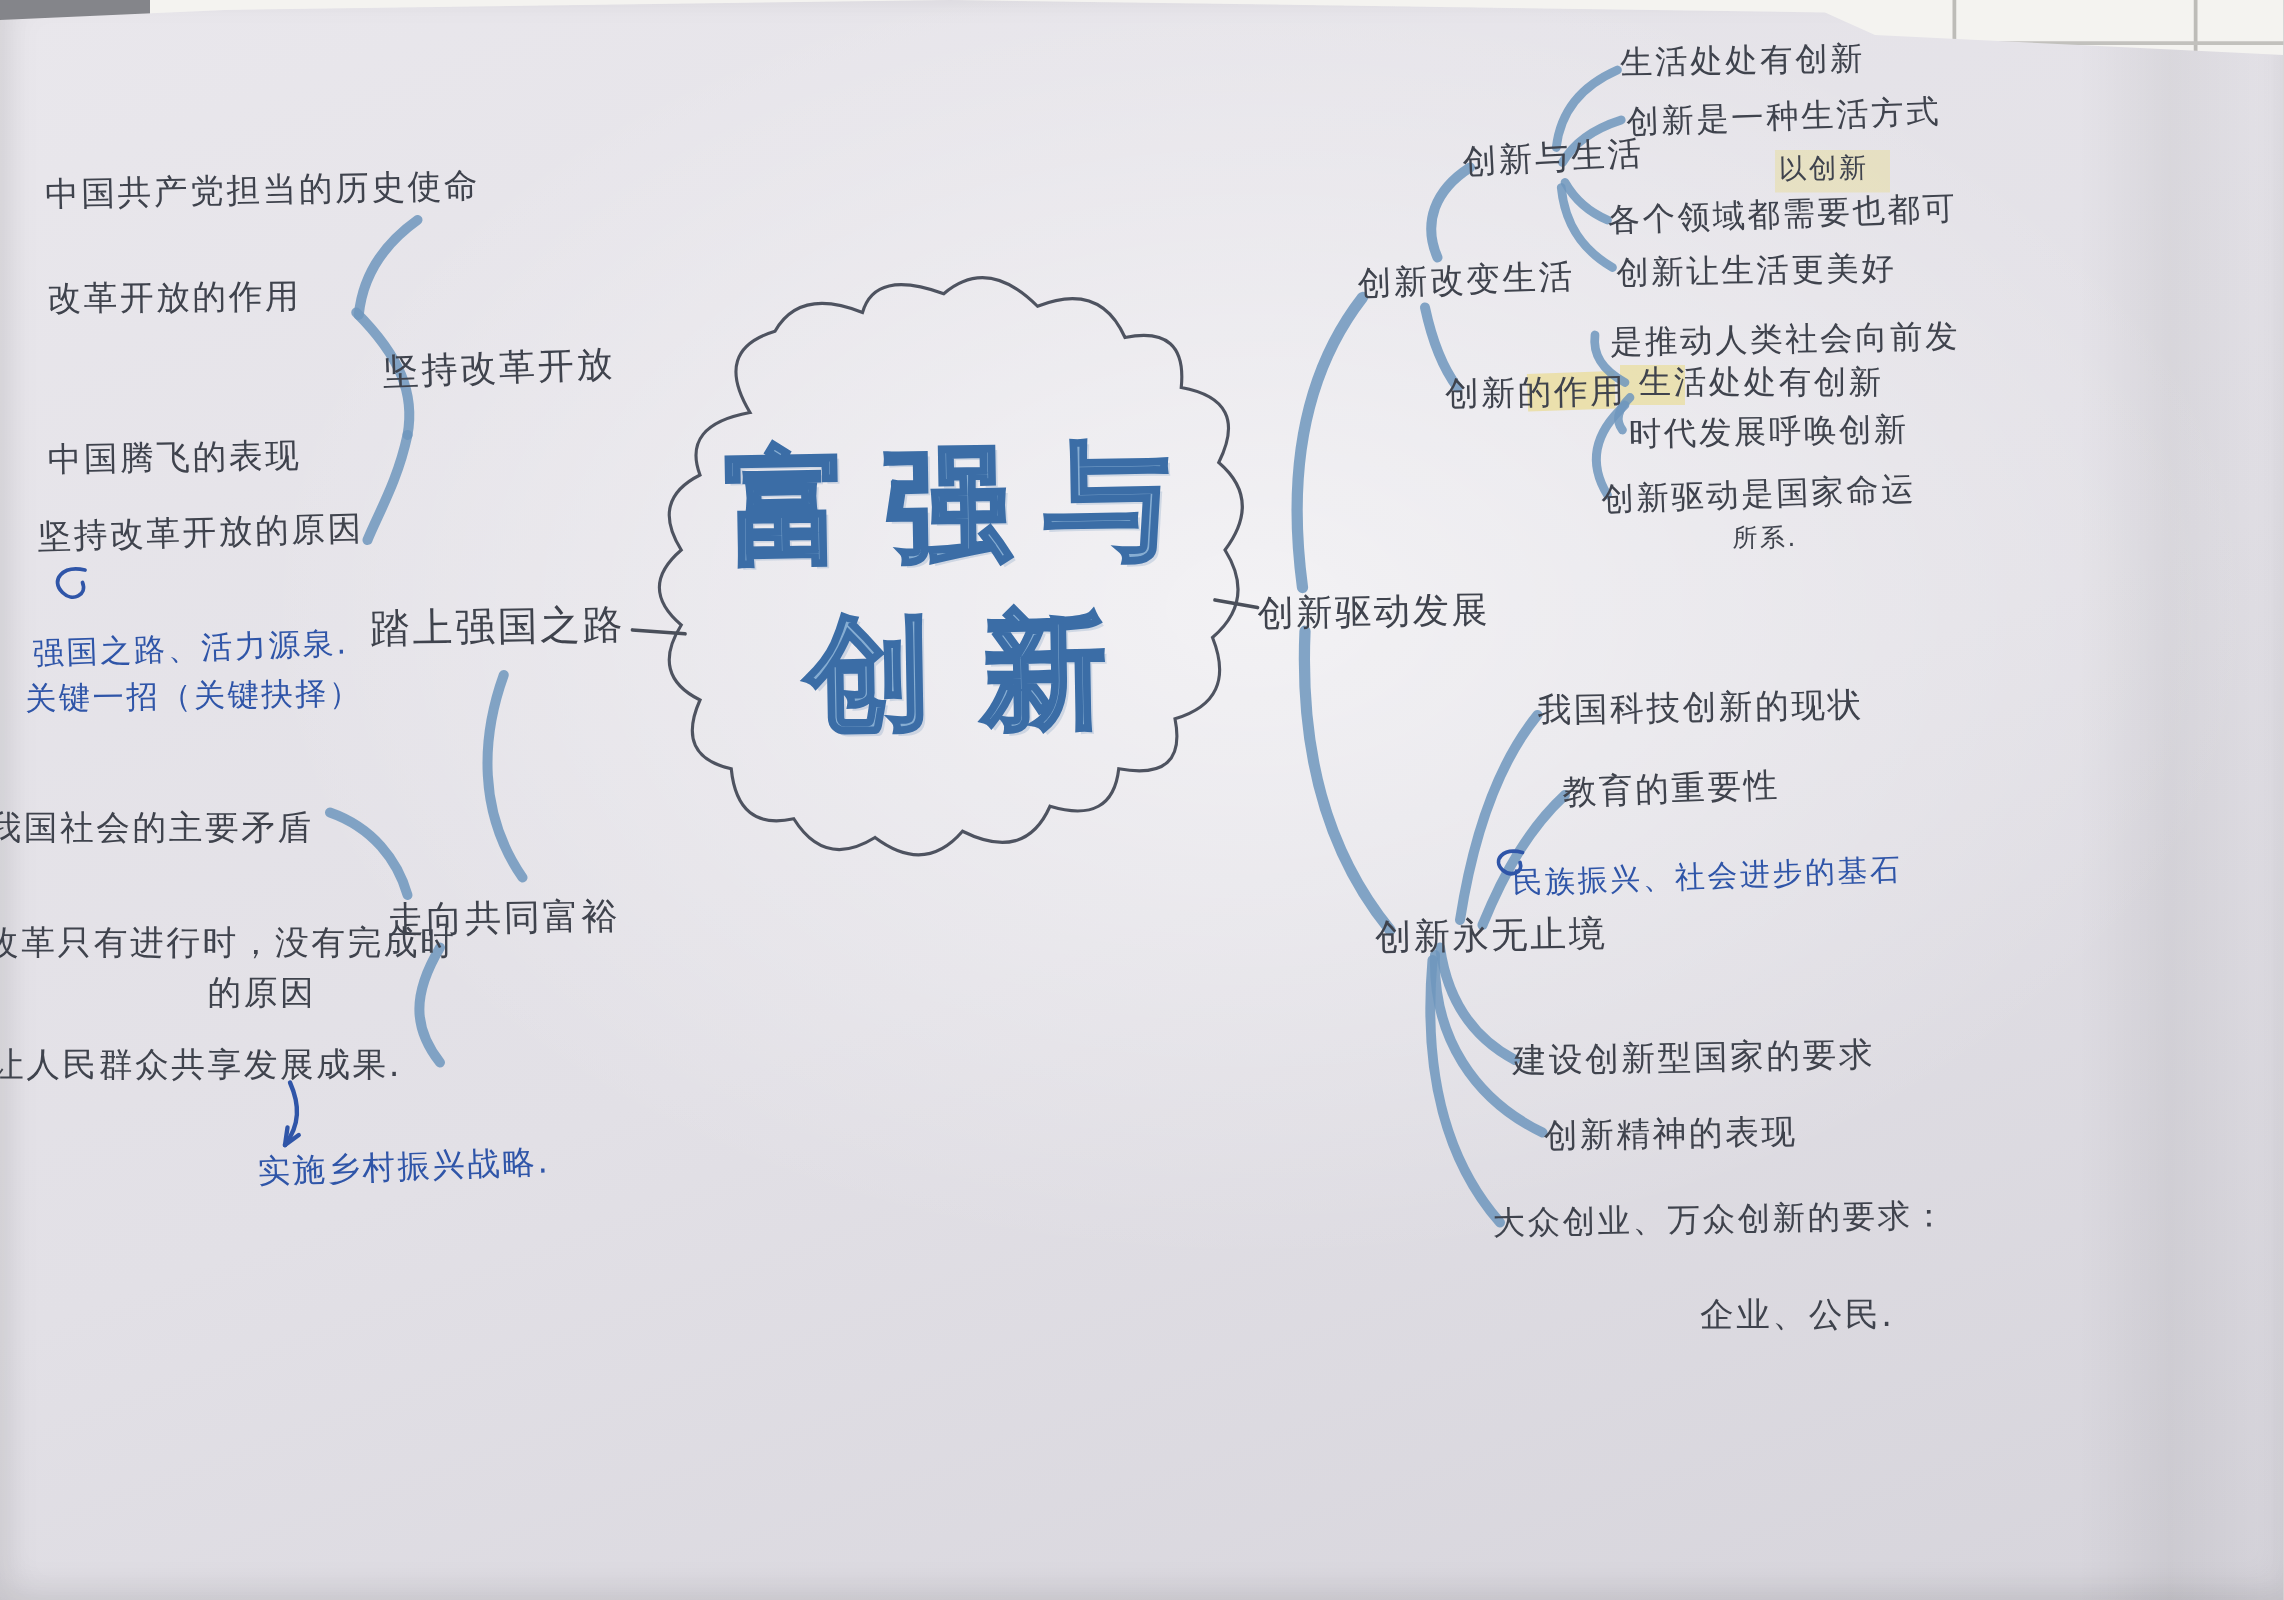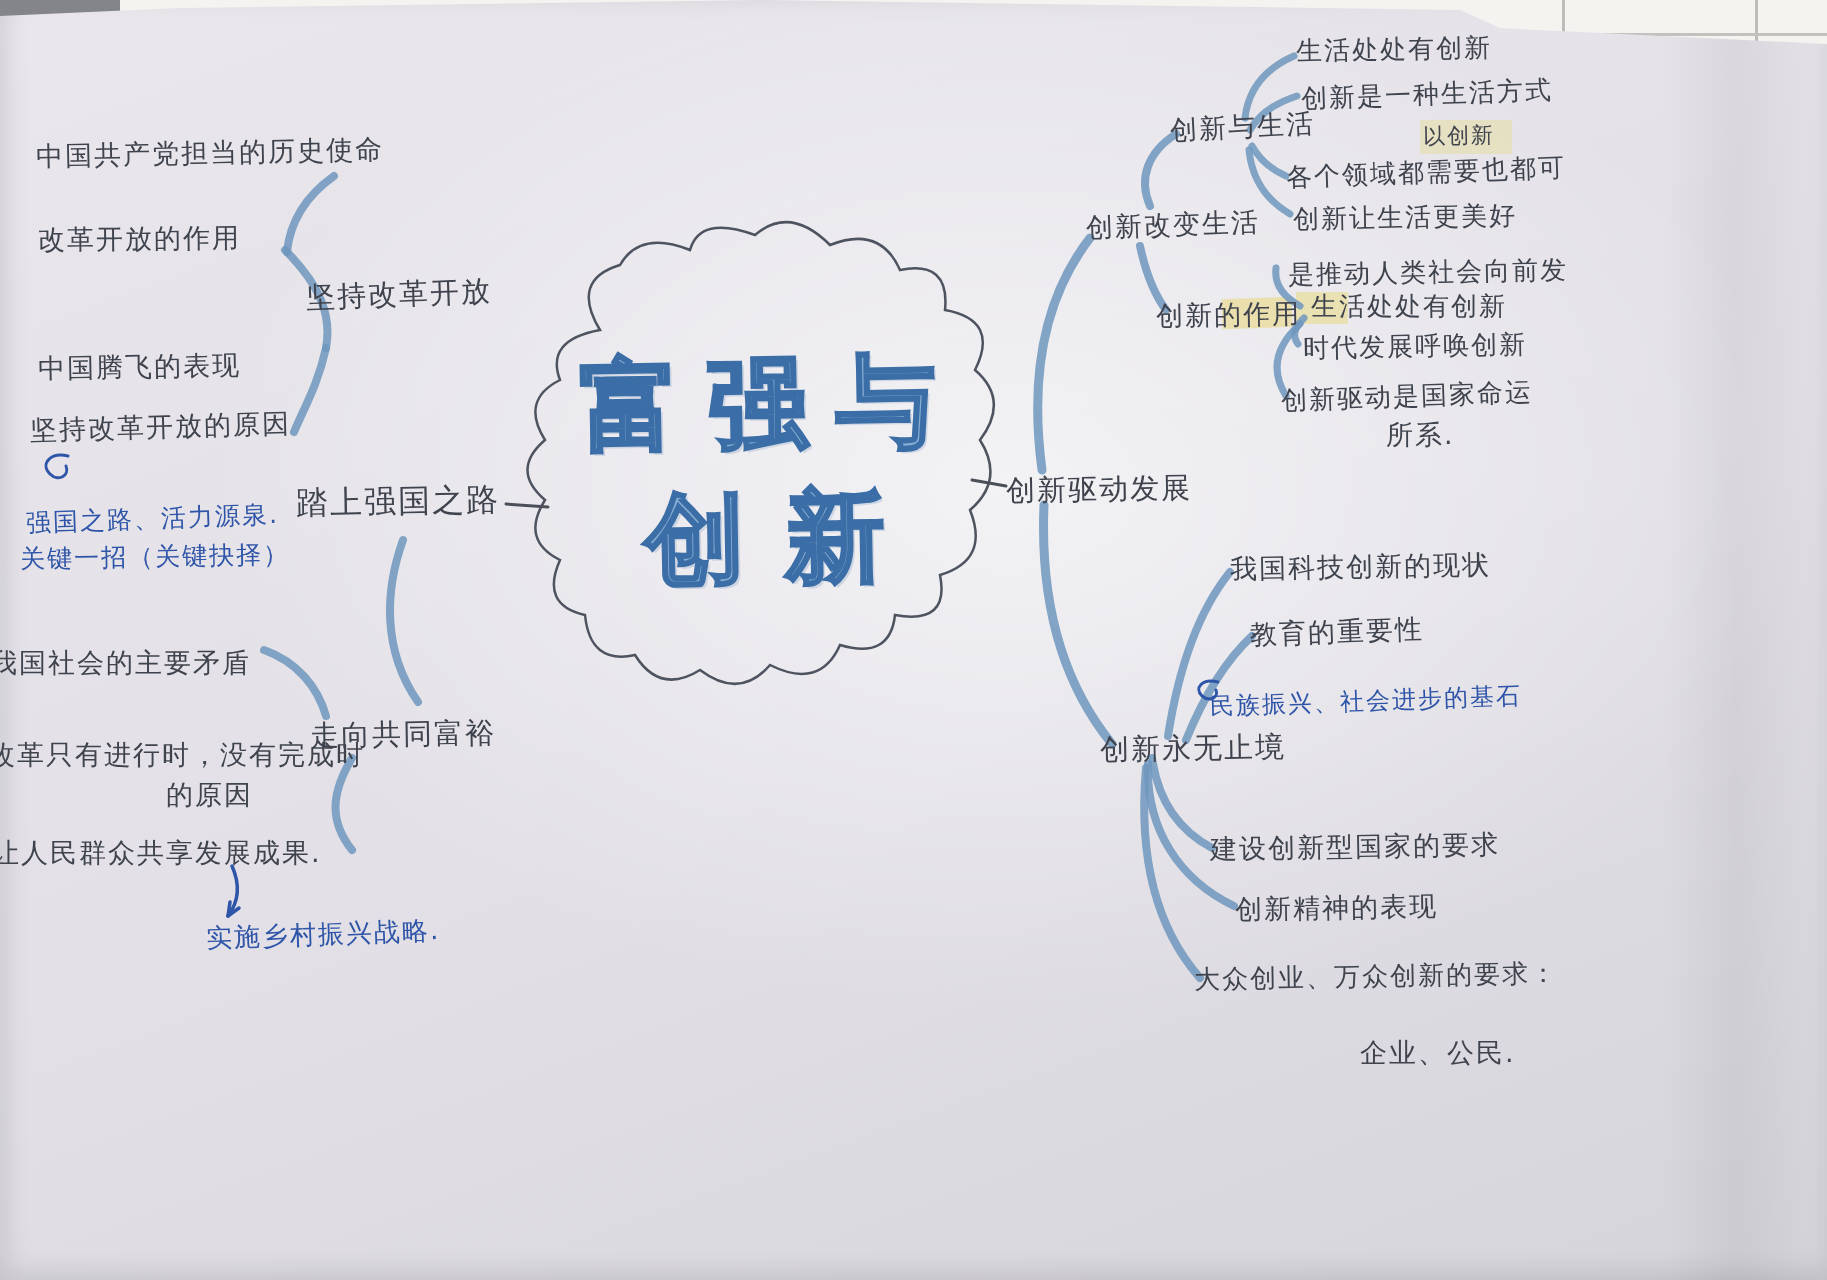--- a/index.html
+++ b/index.html
@@ -116,21 +116,21 @@
   <div class="node" style="left:1296px;top:33px;font-size:26px;transform:rotate(-1deg);">生活处处有创新</div>
   <div class="node" style="left:1301px;top:78px;font-size:26px;transform:rotate(-2deg);">创新是一种生活方式</div>
   <div class="node" style="left:1423px;top:122px;font-size:22px;transform:rotate(-1deg);">以创新</div>
   <div class="node" style="left:1286px;top:156px;font-size:26px;transform:rotate(-2deg);">各个领域都需要也都可</div>
   <div class="node" style="left:1293px;top:201px;font-size:26px;transform:rotate(-1deg);">创新让生活更美好</div>
   <div class="node" style="left:1156px;top:298px;font-size:27px;transform:rotate(-1deg);">创新的作用</div>
   <div class="node" style="left:1288px;top:256px;font-size:26px;transform:rotate(-1deg);">是推动人类社会向前发</div>
   <div class="node" style="left:1311px;top:290px;font-size:26px;">生活处处有创新</div>
   <div class="node" style="left:1303px;top:330px;font-size:26px;transform:rotate(-1deg);">时代发展呼唤创新</div>
   <div class="node" style="left:1281px;top:380px;font-size:26px;transform:rotate(-2deg);">创新驱动是国家命运</div>
-  <div class="node" style="left:1386px;top:418px;font-size:27px;">所系.</div>
+  <div class="node" style="left:1386px;top:418px;font-size:20px;">所系.</div>
   <div class="node" style="left:1100px;top:730px;font-size:29px;transform:rotate(-1deg);">创新永无止境</div>
   <div class="node" style="left:1230px;top:550px;font-size:27px;transform:rotate(-1deg);">我国科技创新的现状</div>
   <div class="node" style="left:1250px;top:615px;font-size:27px;transform:rotate(-2deg);">教育的重要性</div>
   <div class="node pen" style="left:1210px;top:686px;font-size:24px;transform:rotate(-2deg);">民族振兴、社会进步的基石</div>
   <div class="node" style="left:1210px;top:830px;font-size:27px;transform:rotate(-1deg);">建设创新型国家的要求</div>
   <div class="node" style="left:1235px;top:891px;font-size:27px;transform:rotate(-1deg);">创新精神的表现</div>
   <div class="node" style="left:1194px;top:960px;font-size:26px;transform:rotate(-1deg);">大众创业、万众创新的要求：</div>
   <div class="node" style="left:1360px;top:1016px;font-size:27px;margin-top:20px;">企业、公民.</div>
 
 </div>

